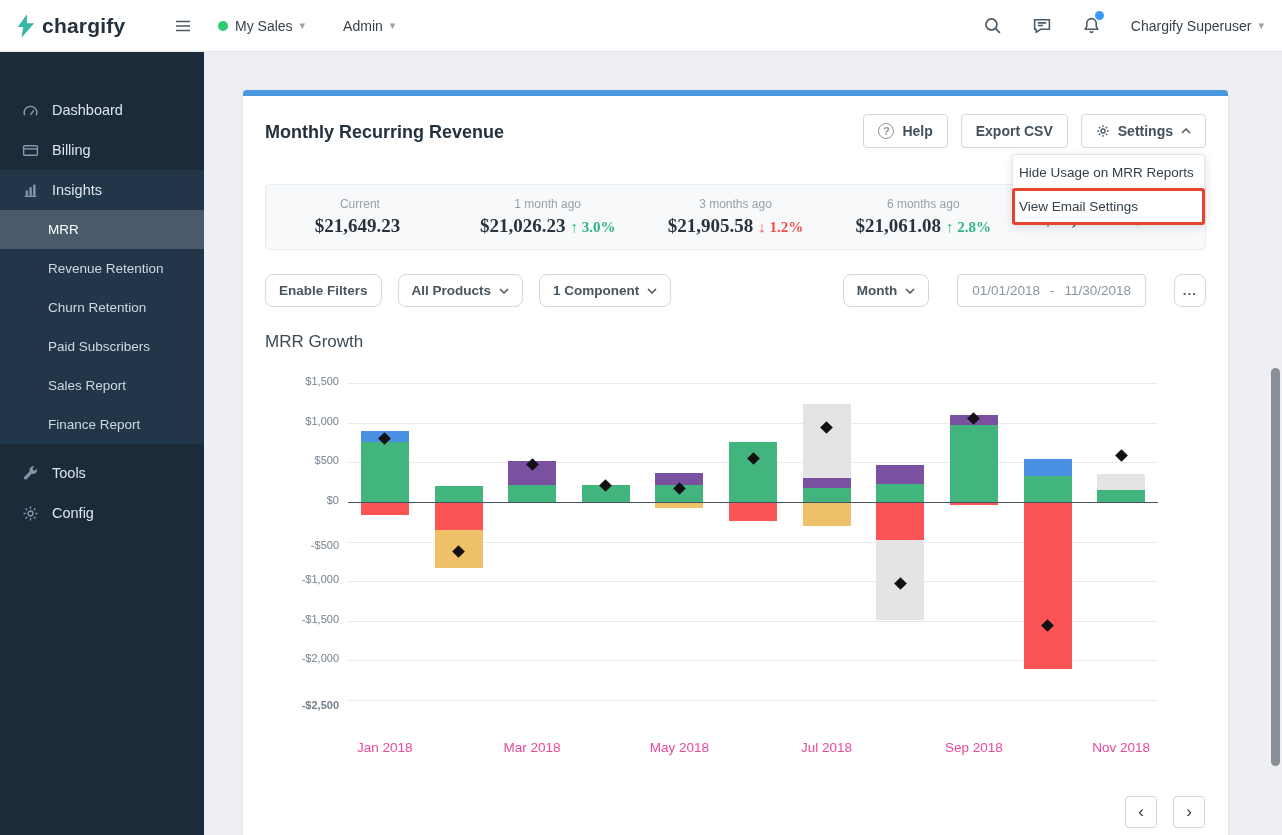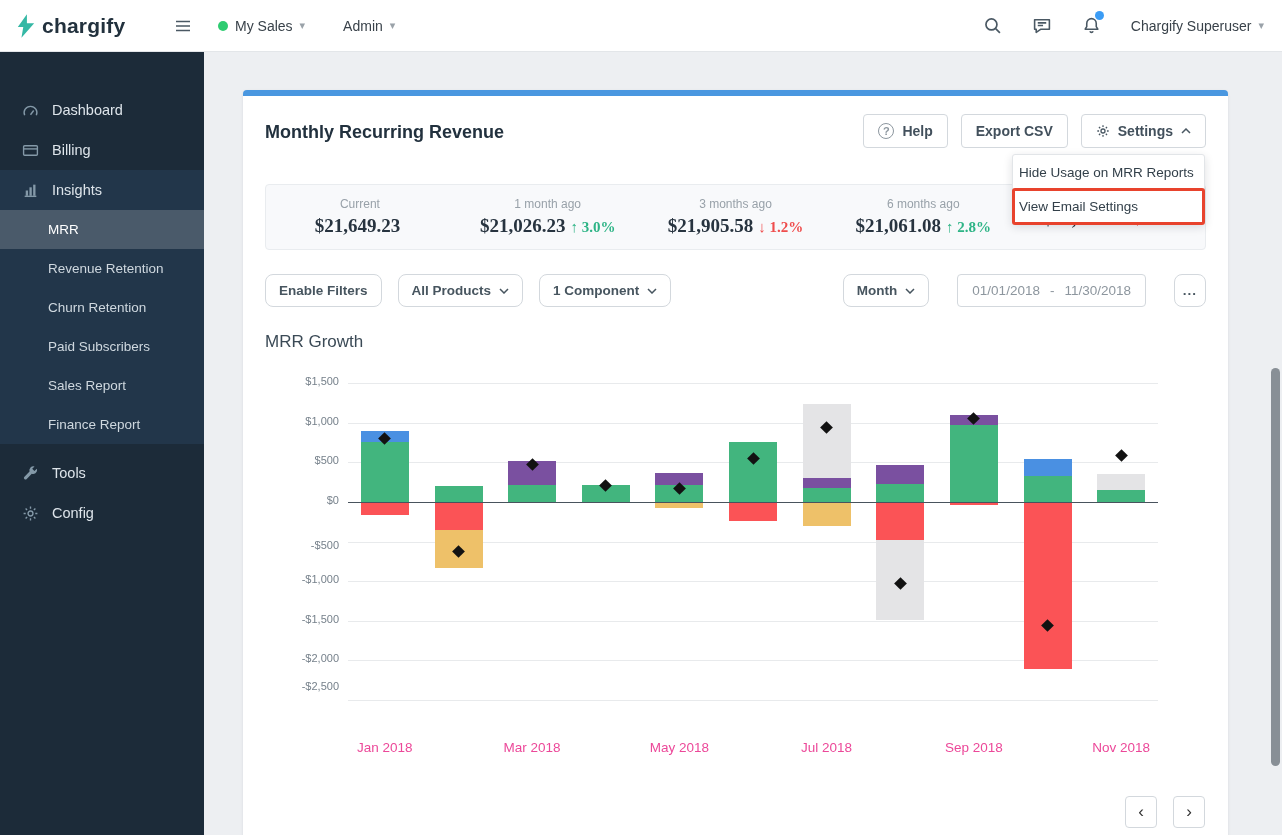--- a/index.html
+++ b/index.html
@@ -315,21 +315,21 @@
     <div class="chart-title">MRR Growth</div>
     <div class="ylabels" id="ylabels">
         <div class="ytick" style="top: -8px;">$1,500</div>
         <div class="ytick" style="top: 31.6px;">$1,000</div>
         <div class="ytick" style="top: 71.3px;">$500</div>
         <div class="ytick" style="top: 110.9px;">$0</div>
         <div class="ytick" style="top: 156px;">-$500</div>
         <div class="ytick" style="top: 190.1px;">-$1,000</div>
         <div class="ytick" style="top: 229.8px;">-$1,500</div>
         <div class="ytick" style="top: 269.4px;">-$2,000</div>
-        <div class="ytick" style="top: 297px;">-$2,500</div>
+        <div class="ytick" style="top: 316px; font-weight: bold;">-$2,500</div>
       </div>
     <div class="plot" id="plot">
         <div class="gridline" style="top: 0px;"></div>
         <div class="gridline" style="top: 39.6px;"></div>
         <div class="gridline" style="top: 79.3px;"></div>
         <div class="gridline zero0" style="top: 118.9px;"></div>
         <div class="gridline" style="top: 158.5px;"></div>
         <div class="gridline" style="top: 198.1px;"></div>
         <div class="gridline" style="top: 237.8px;"></div>
         <div class="gridline" style="top: 277.4px;"></div>

